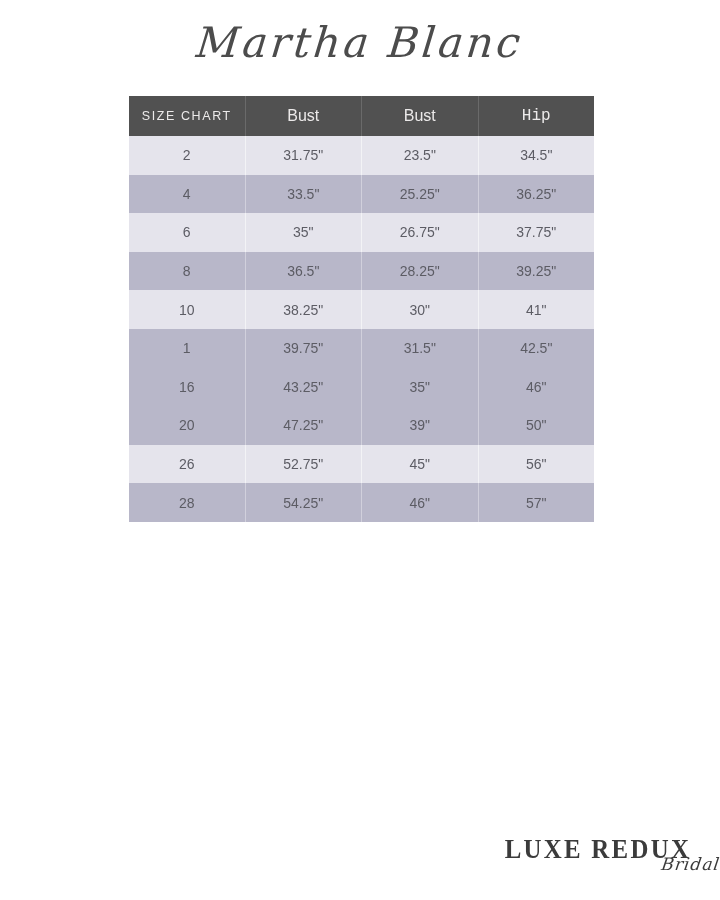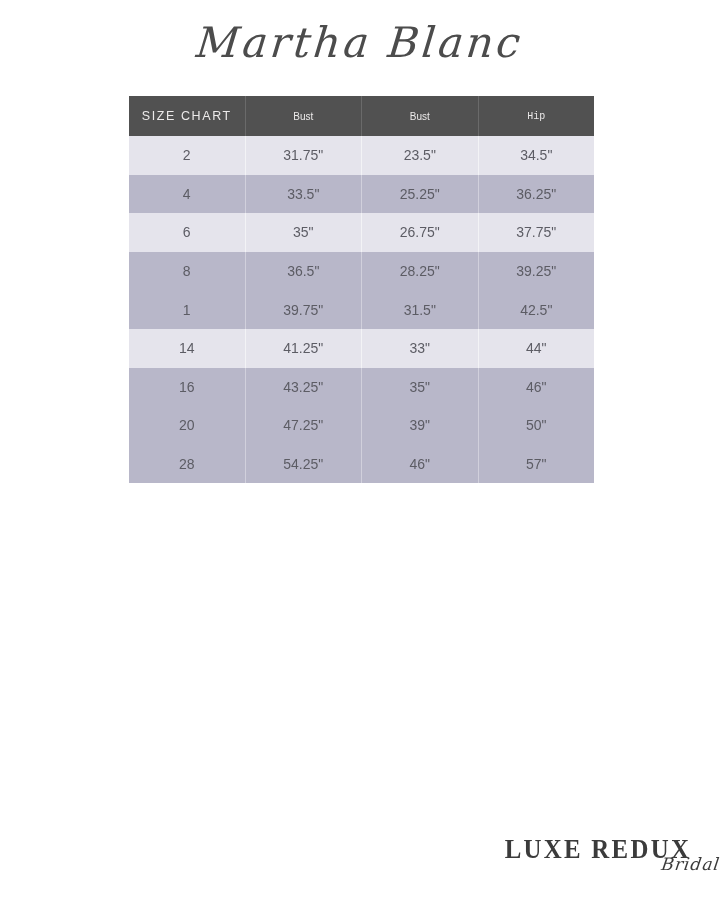--- a/index.html
+++ b/index.html
@@ -52,21 +52,21 @@
     padding: 0;
   }
 
   
   thead tr {
     background: #515151;
     height: 40px;
   }
   thead th {
     color: #eceaea;
-    font-size: 10px;
+    font-size: 16px;
     font-weight: 400;
     border-right: 1px solid #6a6a6a;
     height: 40px;
   }
   thead th:last-child { border-right: none; font-family: Liberation Mono, monospace; }
   thead th.size-col {
     font-size: 12.5px;
     letter-spacing: 1.6px;
   }
 
@@ -146,44 +146,50 @@
           <td>35"</td>
           <td>26.75"</td>
           <td>37.75"</td>
         </tr>
         <tr class="row-dark">
           <td>8</td>
           <td>36.5"</td>
           <td>28.25"</td>
           <td>39.25"</td>
         </tr>
+        <tr class="row-light">
+          <td>10</td>
+          <td>38.25"</td>
+          <td>30"</td>
+          <td>41"</td>
+        </tr>
         <tr class="row-dark">
           <td>1</td>
           <td>39.75"</td>
           <td>31.5"</td>
           <td>42.5"</td>
         </tr>
-        <tr class="row-light">
-          <td>14</td>
-          <td>41.25"</td>
-          <td>33"</td>
-          <td>44"</td>
-        </tr>
         <tr class="row-dark">
           <td>16</td>
           <td>43.25"</td>
           <td>35"</td>
           <td>46"</td>
         </tr>
         <tr class="row-dark">
           <td>20</td>
           <td>47.25"</td>
           <td>39"</td>
           <td>50"</td>
         </tr>
+        <tr class="row-light">
+          <td>26</td>
+          <td>52.75"</td>
+          <td>45"</td>
+          <td>56"</td>
+        </tr>
         <tr class="row-dark">
           <td>28</td>
           <td>54.25"</td>
           <td>46"</td>
           <td>57"</td>
         </tr>
       </tbody>
   </table>
 </div>
 

